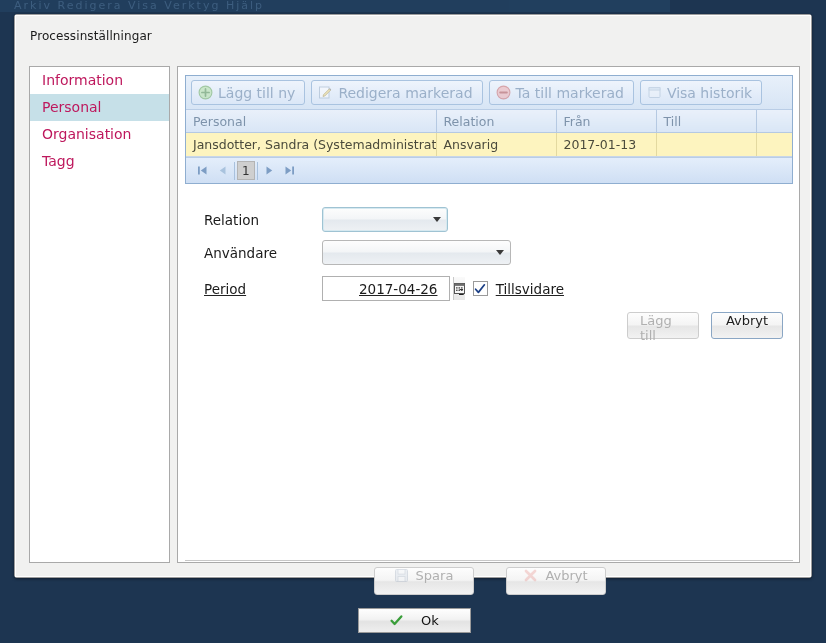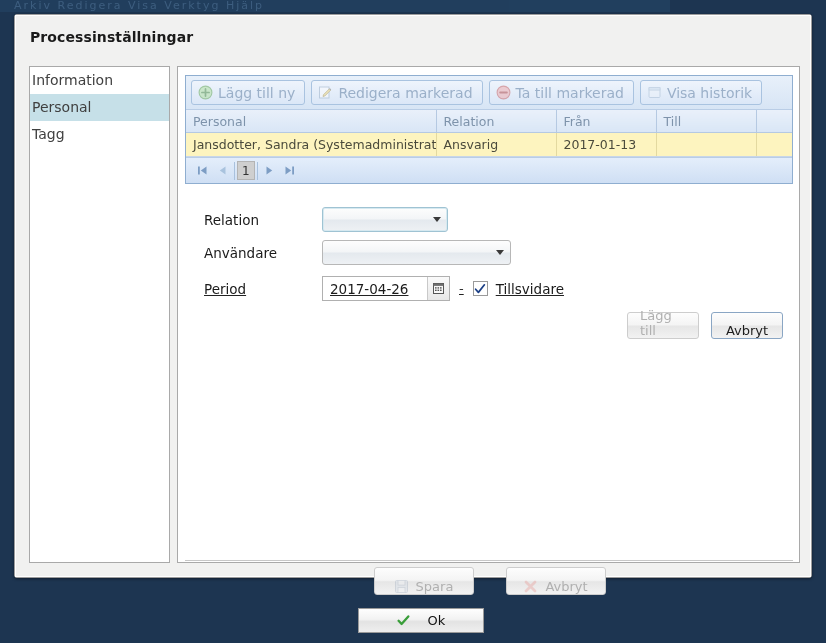--- a/index.html
+++ b/index.html
@@ -53,41 +53,41 @@
   }
   .dialog-inner {
     position: absolute;
     left: 0; top: 0; right: 0; bottom: 0;
     border: 1px solid #ffffff;
     box-sizing: border-box;
   }
   .dialog-title {
     position: absolute;
     left: 14px; top: 13px;
-    font-size: 14px;
-    font-weight: bold;
+    font-size: 12px;
+    font-weight: normal;
     color: #1a1a1a;
     letter-spacing: .1px;
   }
 
   
   .nav-panel {
     position: absolute;
     left: 13px; top: 50px;
     width: 141px; height: 497px;
     background: #ffffff;
     border: 1px solid #a9a9a9;
     box-sizing: border-box;
   }
   .nav-item {
     height: 27px;
     line-height: 27px;
-    padding-left: 2px;
+    padding-left: 12px;
     font-size: 14px;
-    color: #404040;
+    color: #be185d;
     cursor: default;
     white-space: nowrap;
   }
   .nav-item.selected {
     background: #c6e0e8;
   }
 
   
   .content-panel {
     position: absolute;
@@ -232,20 +232,21 @@
     border-top: 5px solid #3a3a3a;
   }
   .datebox {
     height: 25px;
     width: 128px;
     border: 1px solid #b0b0b0;
     background: #fff;
     display: flex;
     align-items: center;
     box-sizing: border-box;
+    padding-left: 29px;
   }
   .datebox input {
     border: none; outline: none;
     background: transparent;
     width: 92px;
     padding-left: 7px;
     font-family: inherit;
     font-size: 13.5px;
     color: #1a1a1a;
   }
@@ -268,21 +269,21 @@
   }
   .cb-label { margin-left: 8px; font-size: 13.5px; color: #1a1a1a; }
 
   
   .btn {
     height: 27px;
     min-width: 72px;
     border: 1px solid #b5b5b5;
     border-radius: 3px;
     background: linear-gradient(to bottom, #fdfdfd 0%, #f4f4f4 47%, #e6e6e6 53%, #f2f2f2 100%);
-    display: flex; align-items: flex-end; justify-content: center;
+    display: flex; align-items: flex-start; justify-content: center;
     gap: 7px;
     font-size: 13px;
     color: #1d1d1d;
     cursor: default;
     box-sizing: border-box;
     padding: 0 12px;
   }
   .btn.primary { border-color: #8aa6c4; }
   .btn.disabled { color: #b0b0b0; border-color: #cdcdcd; }
   .btn.disabled svg { opacity: .35; }
@@ -303,21 +304,21 @@
     display: flex;
     justify-content: center;
     gap: 32px;
   }
   .save-bar .btn { min-width: 100px; height: 28px; }
 
   
   .ok-btn {
     position: absolute;
     left: 358px; top: 608px;
-    width: 126px; height: 25px;
+    width: 113px; height: 25px;
     border: 1px solid #9a9a9a;
     background: linear-gradient(to bottom, #fefefe 0%, #f2f2f2 45%, #e3e3e3 55%, #efefef 100%);
     display: flex; align-items: center; justify-content: center;
     gap: 18px;
     font-size: 13px;
     color: #111;
     cursor: default;
     box-sizing: border-box;
   }
 </style>
@@ -331,20 +332,21 @@
 </div>
 
 <div class="dialog">
 <div class="dialog-inner">
 
   <div class="dialog-title">Processinställningar</div>
 
   <div class="nav-panel">
     <div class="nav-item">Information</div>
     <div class="nav-item selected">Personal</div>
+    <div class="nav-item">Organisation</div>
     <div class="nav-item">Tagg</div>
   </div>
 
   <div class="content-panel">
 
     <div class="grid-wrap">
 
       <div class="grid-toolbar">
 
         <div class="tbtn">

